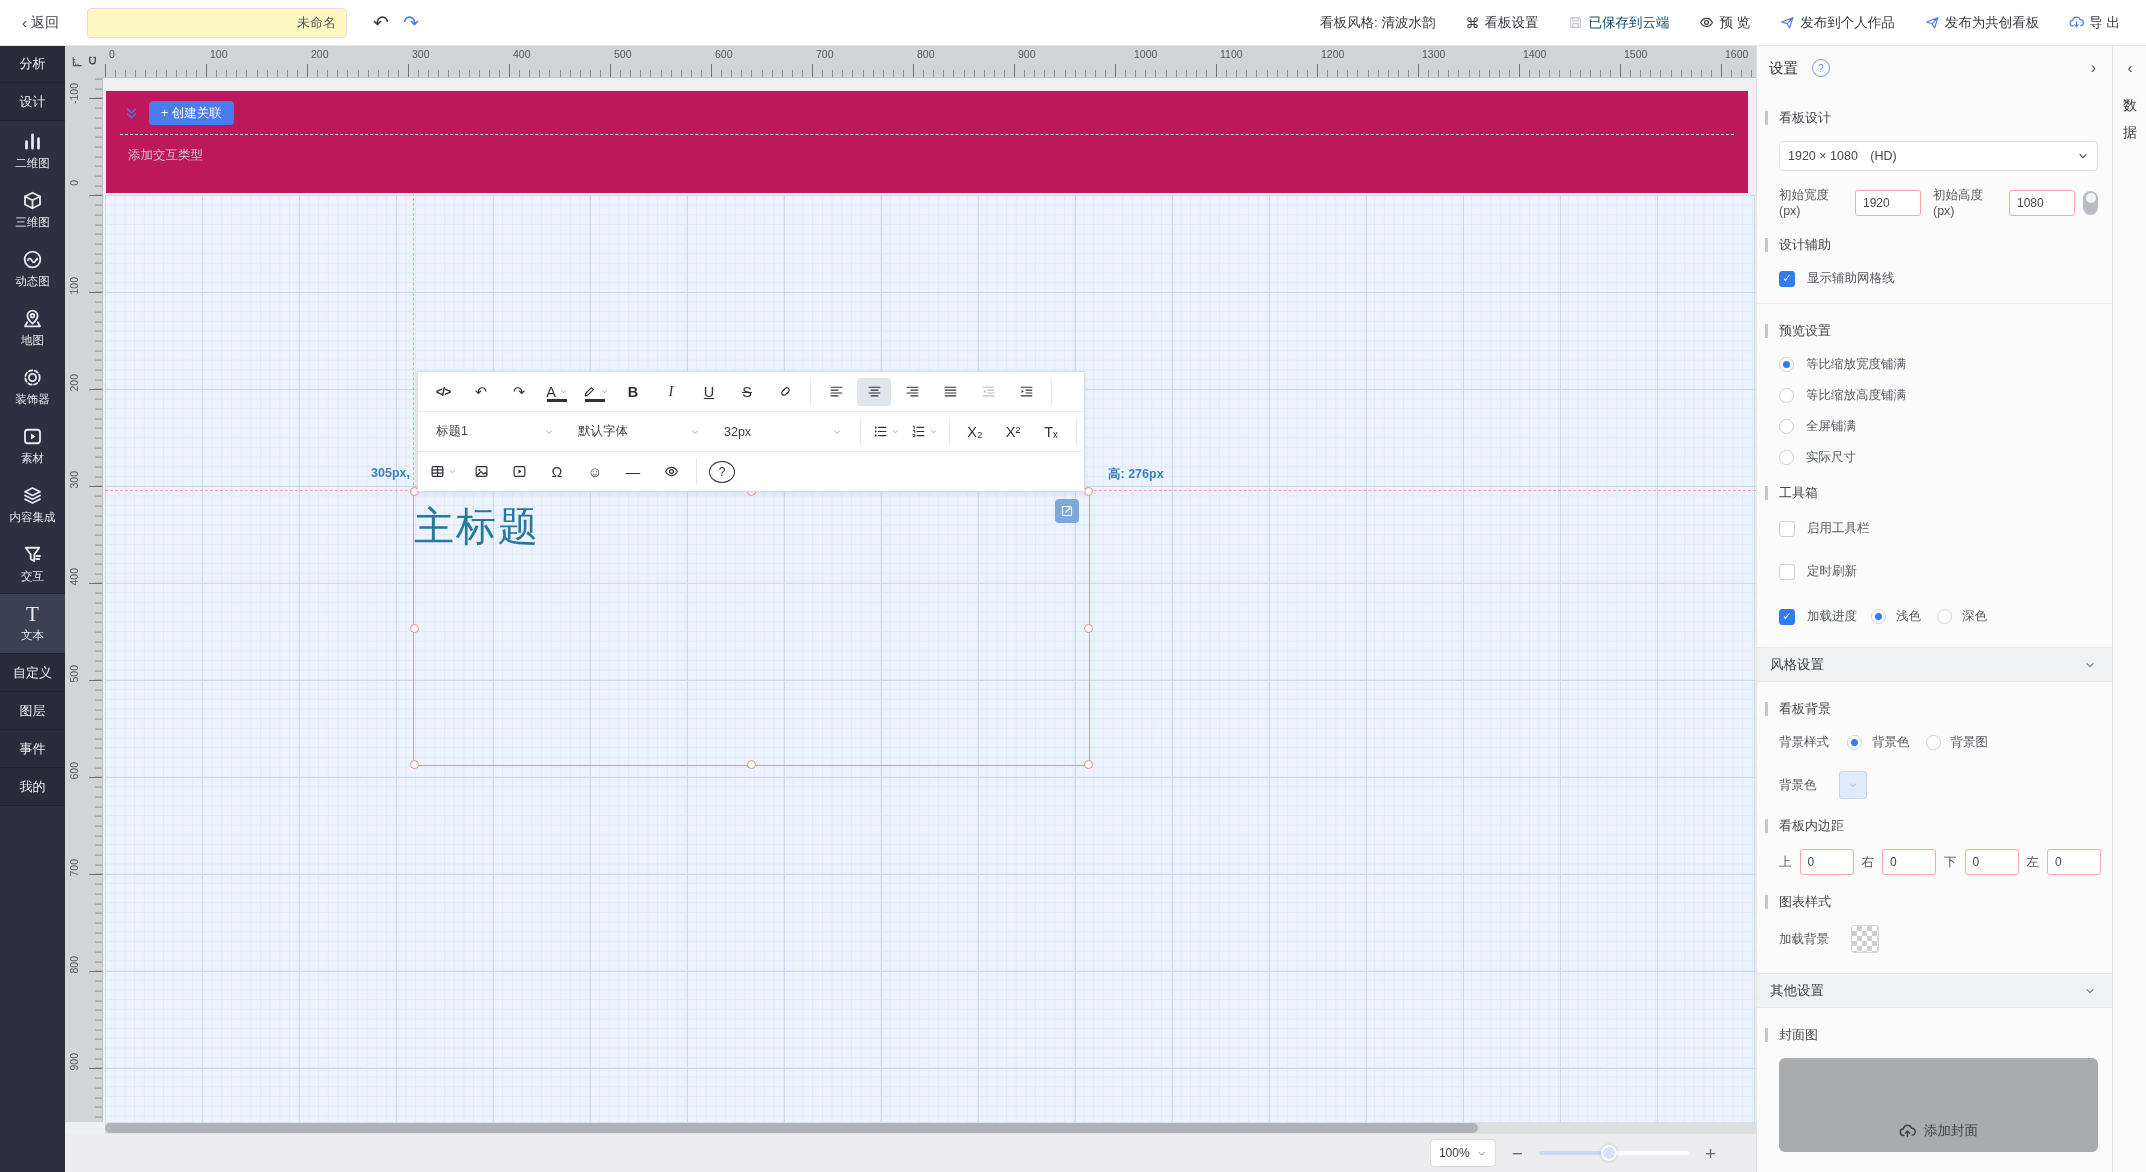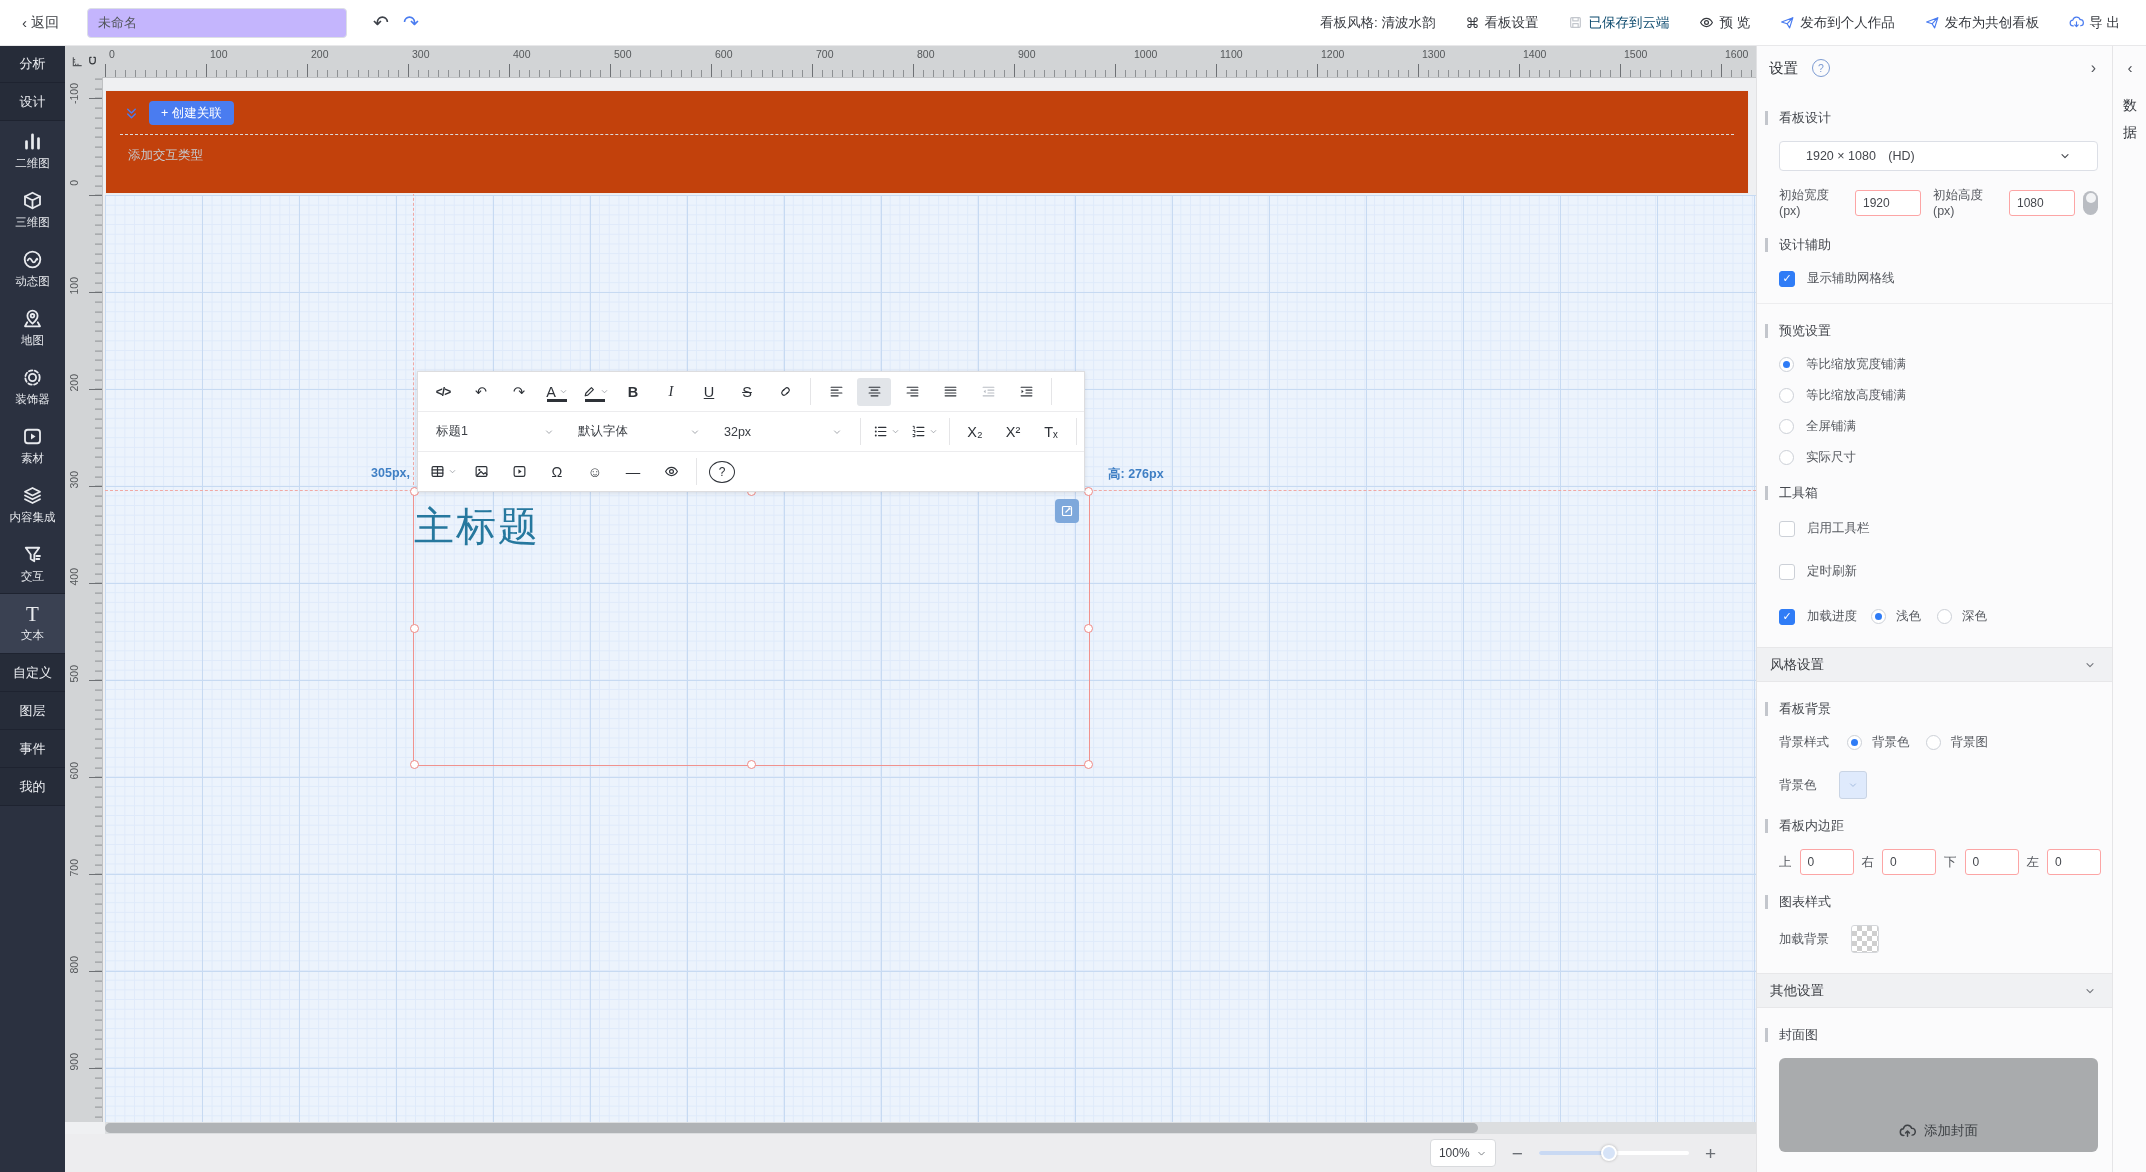--- a/index.html
+++ b/index.html
@@ -9,21 +9,21 @@
   svg{display:block;}
   .ico{display:inline-flex;align-items:center;justify-content:center;}
   .ico svg{width:15px;height:15px;fill:none;stroke:currentColor;stroke-width:1.1;stroke-linecap:round;stroke-linejoin:round;}
 
   
   #topbar{position:absolute;left:0;top:0;width:2146px;height:45px;background:#fff;
           border-bottom:1px solid #e8e8ea;display:flex;align-items:center;z-index:40;}
   .tb-back{display:flex;align-items:center;gap:4px;margin-left:22px;font-size:14px;color:#3a3d42;cursor:pointer;}
   .tb-back .chev-left{font-size:15px;color:#3a3d42;}
   .tb-title{margin-left:28px;width:238px;height:28px;border:1px solid #dcdfe6;border-radius:4px;
-            padding:0 10px;font-size:13px;color:#53565c;outline:none;background:#c4b5fd;}
+            padding:0 10px;font-size:13px;color:#53565c;outline:none;background:#fef9c3;text-align:right;}
   .tb-undo,.tb-redo{font-size:19px;margin-left:26px;cursor:pointer;}
   .tb-undo{color:#3e424a;}
   .tb-redo{color:#4a7cf0;margin-left:14px;}
   .tb-right{margin-left:auto;display:flex;align-items:center;gap:30px;padding-right:26px;font-size:13.5px;color:#35383e;}
   .tb-item{display:flex;align-items:center;gap:5px;cursor:pointer;white-space:nowrap;}
   .tb-item.muted{color:#0c4a6e;}
   .tb-item .ico.blue{color:#4a7cf0;}
   .tb-item .ico.gray{color:#c3c7cd;}
   .cmd-glyph{font-size:14px;}
 
@@ -54,21 +54,21 @@
   #vruler .major{position:absolute;top:0;bottom:0;right:0;width:13px;
       background:repeating-linear-gradient(180deg,#6e7175 0 1px,transparent 1px 97px);background-position:0 21px;}
   .vlab{position:absolute;left:3px;font-size:10.5px;color:#55585b;writing-mode:vertical-rl;transform:rotate(180deg);}
 
   #grid{position:absolute;left:40px;top:150px;right:0;bottom:50px;background-color:#ecf3fc;
     background-image:
       linear-gradient(#c7daf2 1px,transparent 1px),linear-gradient(90deg,#c7daf2 1px,transparent 1px),
       linear-gradient(#dfeafa 1px,transparent 1px),linear-gradient(90deg,#dfeafa 1px,transparent 1px);
     background-size:97px 97px,97px 97px,9.7px 9.7px,9.7px 9.7px;}
 
-  #interactbar{position:absolute;left:40px;top:45px;width:1642px;height:102px;background:#c2410c;
+  #interactbar{position:absolute;left:40px;top:45px;width:1642px;height:102px;background:#be185d;
                border:1px solid #ececee;z-index:3;}
   .ib-row{display:flex;align-items:center;gap:10px;padding:10px 0 0 18px;}
   .ib-collapse{color:#4a7cf0;}
   .ib-collapse svg{width:15px;height:15px;stroke-width:1.4;}
   .ib-btn{background:#4a7cf0;color:#fff;font-size:12.5px;height:24px;padding:0 12px;border-radius:4px;
           display:flex;align-items:center;cursor:pointer;}
   .ib-sep{margin:9px 14px 0 14px;border-top:1px dashed #d9d9db;}
   .ib-hint{margin:12px 0 0 22px;font-size:12.5px;color:#c6c9ce;}
 
   .guide-v{position:absolute;left:348px;top:93px;height:352px;width:0;border-left:1px dashed #f0a8a4;z-index:1;}
@@ -130,21 +130,21 @@
           font-size:10.5px;display:flex;align-items:center;justify-content:center;}
   .p-collapse{margin-left:auto;font-size:16px;color:#55585e;cursor:pointer;}
   .p-secbar{height:33px;background:#f0f1f3;border-top:1px solid #e7e7e9;border-bottom:1px solid #e7e7e9;
             display:flex;align-items:center;padding:0 16px 0 13px;font-size:13.5px;color:#3a3d42;cursor:pointer;}
   .p-secbar .chevd{margin-left:auto;color:#74777d;}
   .chevd svg{width:12px;height:12px;fill:none;stroke:currentColor;stroke-width:1.3;stroke-linecap:round;stroke-linejoin:round;}
   .p-group{display:flex;align-items:center;margin:18px 0 0 8px;font-size:13px;color:#45484e;}
   .p-group .mark{width:3px;height:14px;background:#c3c6cc;margin-right:11px;}
   .p-row{display:flex;align-items:center;margin-left:22px;margin-right:14px;font-size:12.5px;color:#55585e;}
   .p-select{margin:14px 14px 0 22px;height:28px;border:1px solid #dcdfe6;border-radius:4px;background:#fff;
-            display:flex;align-items:center;padding:0 26px;font-size:12.5px;color:#45484e;cursor:pointer;}
+            display:flex;align-items:center;padding:0 8px;font-size:12.5px;color:#45484e;cursor:pointer;}
   .p-select .chevd{margin-left:auto;}
   .p-input{height:26px;border:1px solid #fca5a5;border-radius:3px;background:#fff;font-size:12px;color:#45484e;
            padding:0 7px;outline:none;box-sizing:border-box;}
   .cb{width:16px;height:16px;border:1px solid #ccd0d7;border-radius:3px;background:#fff;box-sizing:border-box;
       display:flex;align-items:center;justify-content:center;cursor:pointer;flex:none;}
   .cb.on{background:#2f7cf6;border-color:#2f7cf6;color:#fff;font-size:11px;}
   .rad{width:15px;height:15px;border:1px solid #ccd0d7;border-radius:50%;background:#fff;box-sizing:border-box;
        display:flex;align-items:center;justify-content:center;cursor:pointer;flex:none;}
   .rad.on::after{content:"";width:7px;height:7px;border-radius:50%;background:#2f7cf6;}
   .opt{display:flex;align-items:center;gap:10px;}

